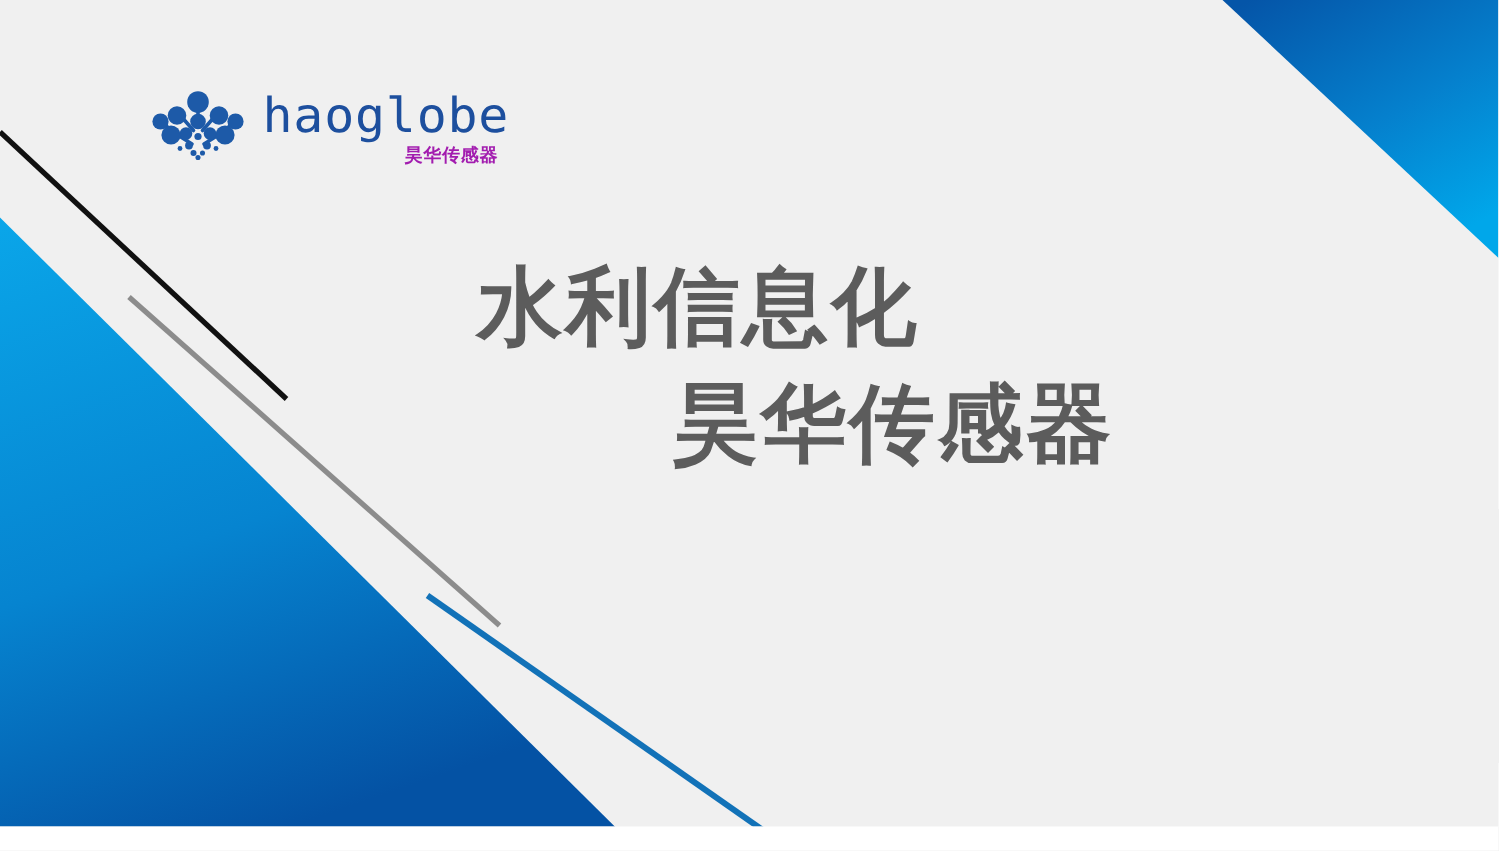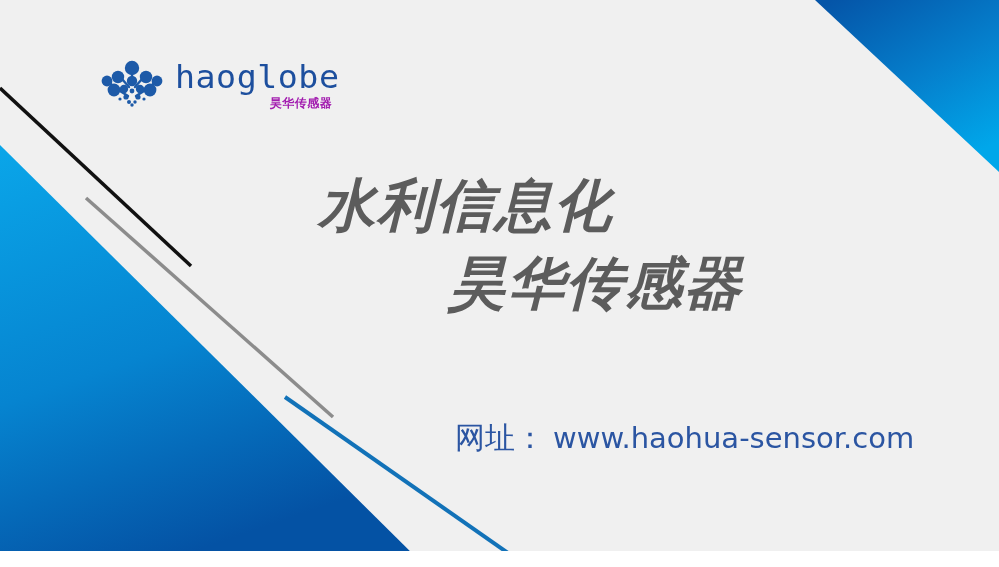--- a/index.html
+++ b/index.html
@@ -76,21 +76,20 @@
     left: 0;
     top: 166px;
     width: 999px;
     color: #5c5c5c;
     font-family: "DejaVu Sans", "Liberation Sans", sans-serif;
     font-weight: 700;
     font-size: 57px;
     line-height: 78px;
     letter-spacing: 2px;
     white-space: nowrap;
-    font-style: italic;
   }
   #headline .hl-line {
     display: block;
   }
   #headline .hl-line-1 { padding-left: 318px; }
   #headline .hl-line-2 { padding-left: 448px; }
 
   
   #website-line {
     position: absolute;
@@ -190,18 +189,14 @@
       <div id="logo-wordmark">haoglobe</div>
       <div id="logo-subtitle">昊华传感器</div>
     </div>
   </div>
 
   <div id="headline">
     <span class="hl-line hl-line-1">水利信息化</span>
     <span class="hl-line hl-line-2">昊华传感器</span>
   </div>
 
-  <div id="website-line">
-    <span id="website-label">网址：</span>
-    <span id="website-url">www.haohua-sensor.com</span>
-  </div>
 
 </div>
 
 </body></html>

